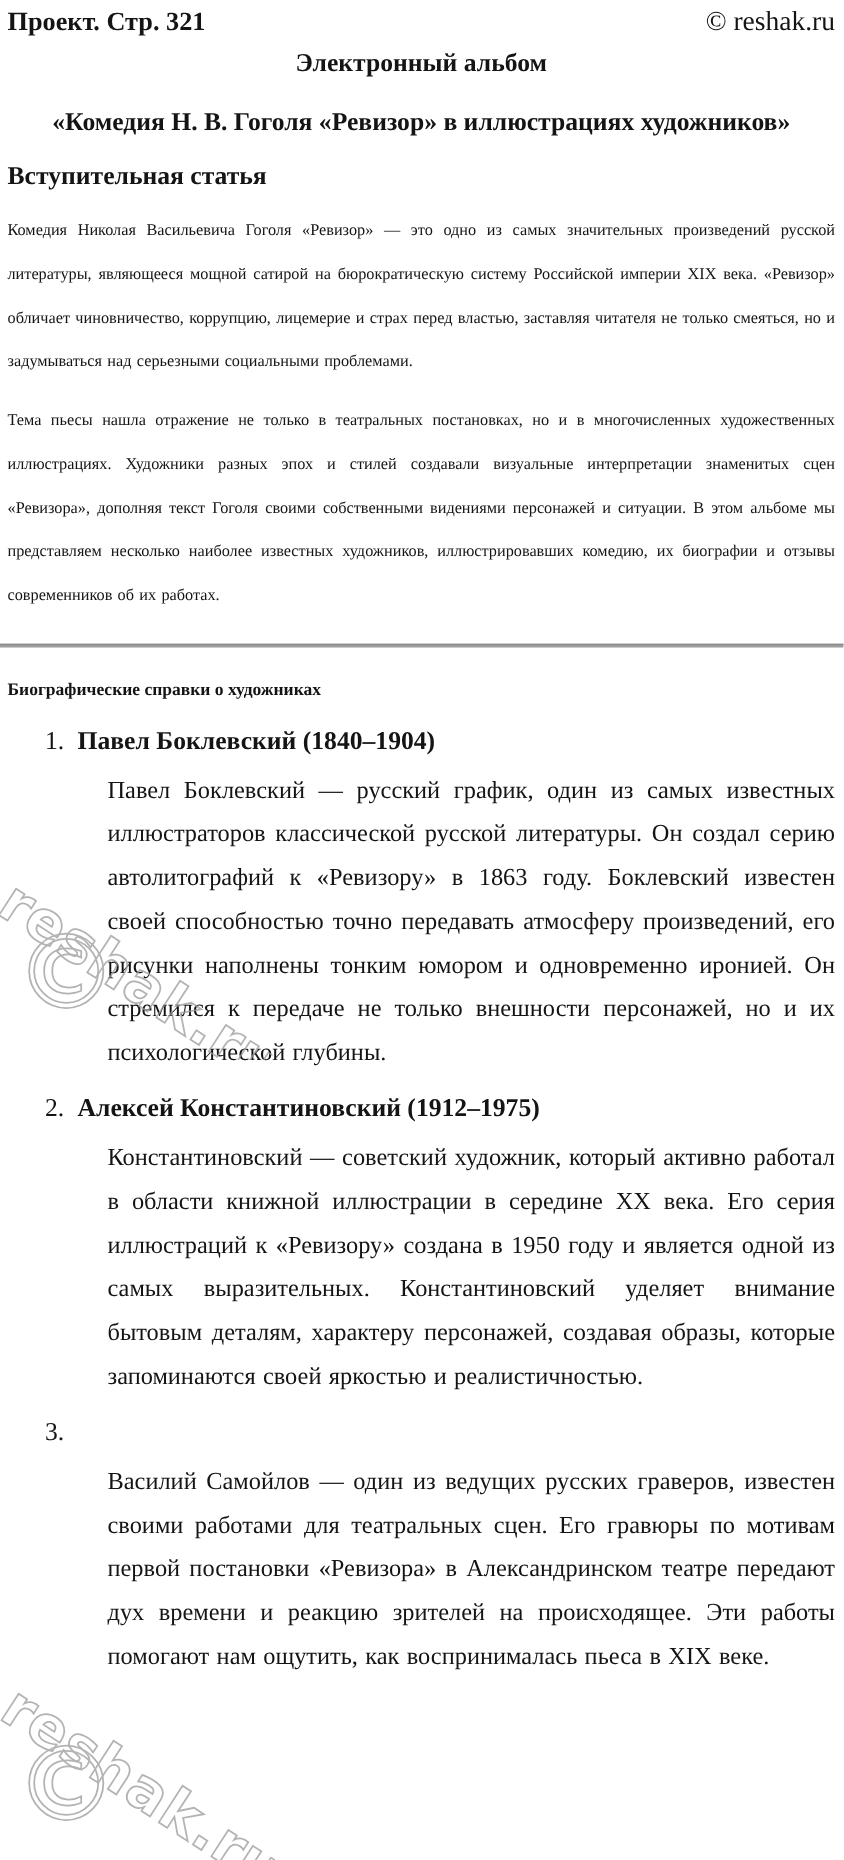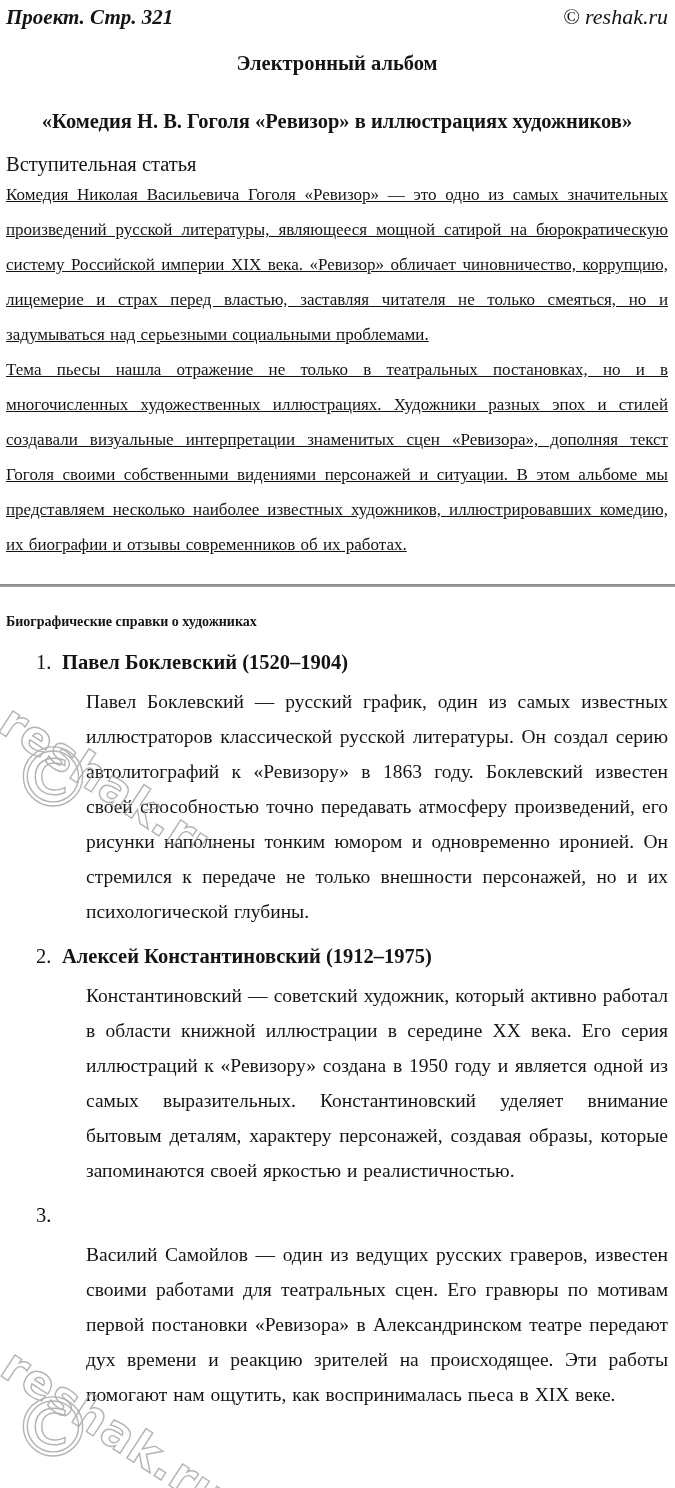--- a/index.html
+++ b/index.html
@@ -17,51 +17,50 @@
     color: #141414;
     box-sizing: border-box;
     padding: 4px 7px 0 6px;
   }
   .header-row {
     display: flex;
     justify-content: space-between;
     align-items: flex-start;
     font-size: 21px;
     line-height: 26px;
-    font-style: italic;
   }
   .header-left { font-weight: bold; }
   .header-right { font-weight: normal; font-size: 22px; margin-left: 31px; }
   .title-center {
     text-align: center;
     font-weight: bold;
     font-size: 20.5px;
     line-height: 26px;
-    margin-top: 20px;
+    margin-top: 8px;
   }
   .title-main {
     text-align: center;
     font-weight: bold;
     font-size: 20.5px;
     line-height: 26px;
-    margin-top: 32px;
+    margin-top: 21px;
   }
   .section-heading {
-    font-weight: normal;
+    font-weight: bold;
     font-size: 20.5px;
     line-height: 26px;
     margin-top: 17px;
   }
   .para {
-    font-size: 17px;
+    font-size: 13px;
     line-height: 35px;
     text-align: justify;
     text-align-last: left;
+    margin-top: 12px;
     word-spacing: 1px;
-    text-decoration: underline;
   }
   .divider {
     margin-top: 22px;
     height: 3px;
     background: #9b9b9b;
     border-top: 1px solid #8a8a8a;
     box-sizing: border-box;
     width: 675px;
     margin-left: -6px;
   }
@@ -137,21 +136,21 @@
 
   <div class="para">Тема пьесы нашла отражение не только в театральных постановках, но и в многочисленных художественных иллюстрациях. Художники разных эпох и стилей создавали визуальные интерпретации знаменитых сцен «Ревизора», дополняя текст Гоголя своими собственными видениями персонажей и ситуации. В этом альбоме мы представляем несколько наиболее известных художников, иллюстрировавших комедию, их биографии и отзывы современников об их работах.</div>
 
   <div class="divider"></div>
 
   <div class="bios-heading">Биографические справки о художниках</div>
 
   <div class="artist-item">
     <div class="artist-head">
       <span class="artist-number">1.</span>
-      <span class="artist-name">Павел Боклевский (1520–1904)</span>
+      <span class="artist-name">Павел Боклевский (1840–1904)</span>
     </div>
     <div class="artist-bio">Павел Боклевский — русский график, один из самых известных иллюстраторов классической русской литературы. Он создал серию автолитографий к «Ревизору» в 1863 году. Боклевский известен своей способностью точно передавать атмосферу произведений, его рисунки наполнены тонким юмором и одновременно иронией. Он стремился к передаче не только внешности персонажей, но и их психологической глубины.</div>
   </div>
 
   <div class="artist-item">
     <div class="artist-head">
       <span class="artist-number">2.</span>
       <span class="artist-name">Алексей Константиновский (1912–1975)</span>
     </div>
     <div class="artist-bio">Константиновский — советский художник, который активно работал в области книжной иллюстрации в середине XX века. Его серия иллюстраций к «Ревизору» создана в 1950 году и является одной из самых выразительных. Константиновский уделяет внимание бытовым деталям, характеру персонажей, создавая образы, которые запоминаются своей яркостью и реалистичностью.</div>

